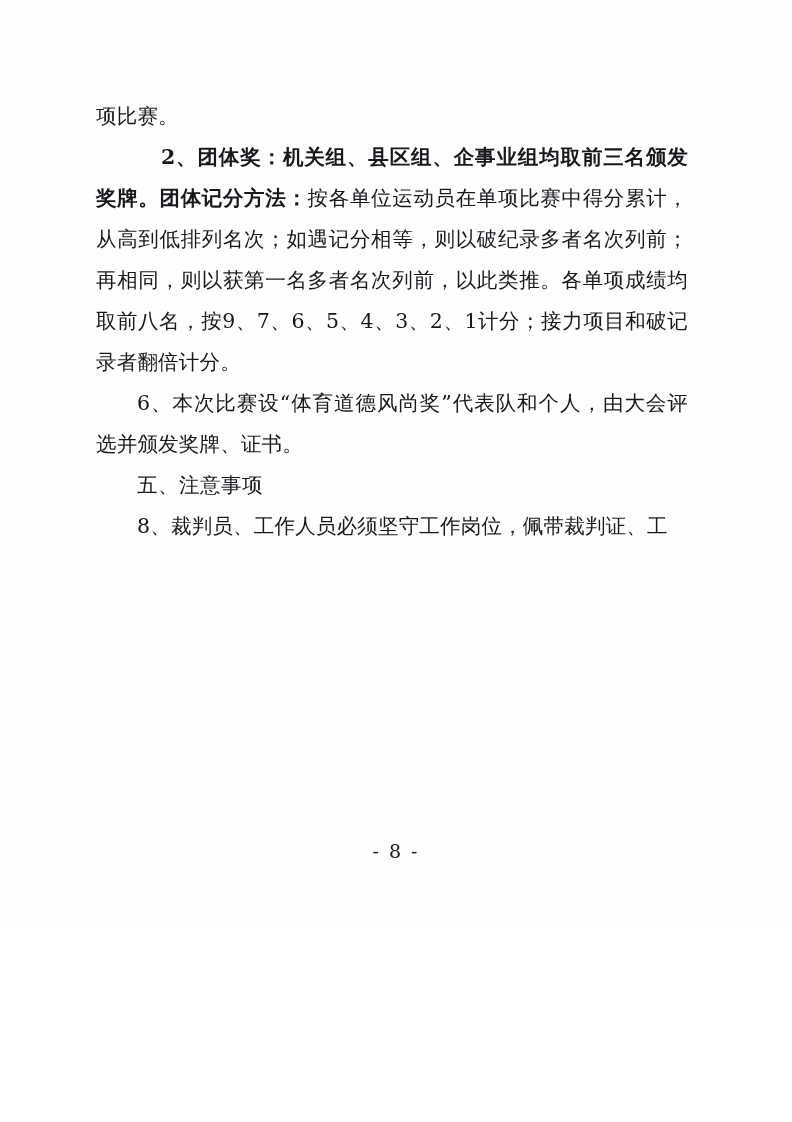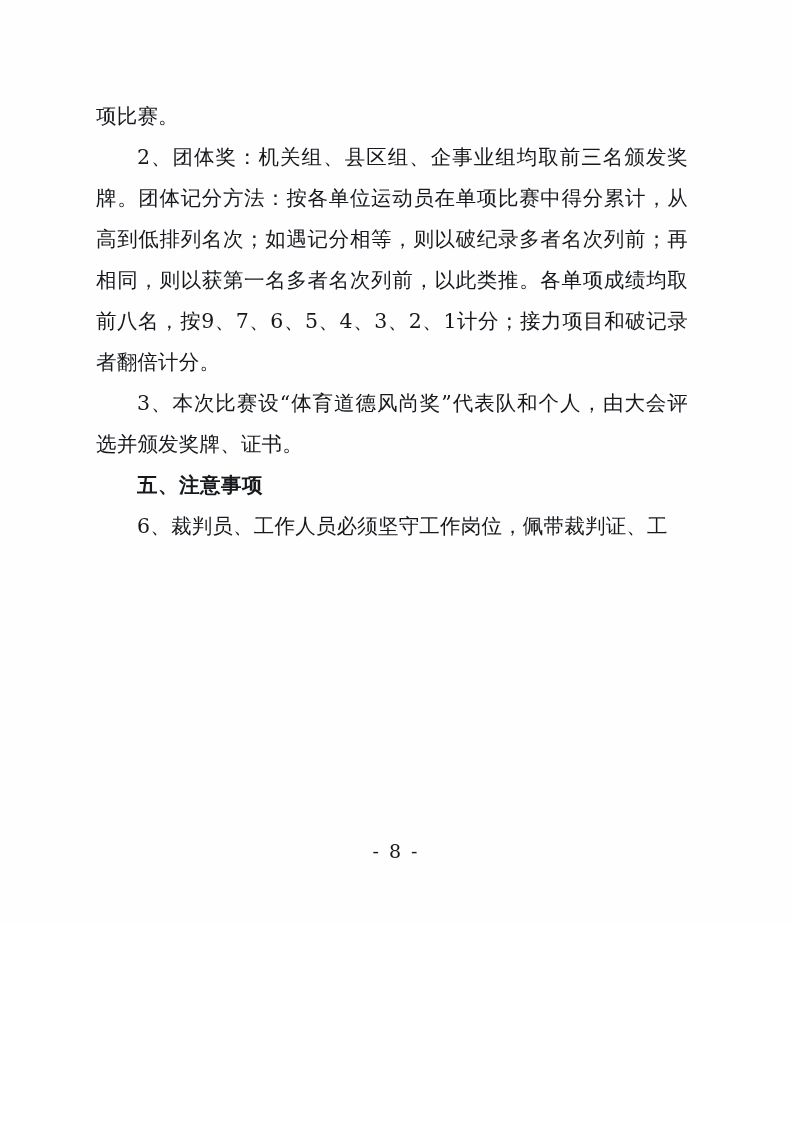--- a/index.html
+++ b/index.html
@@ -34,27 +34,28 @@
   }
   p.para {
     margin: 0;
     text-indent: 2em;
     font-weight: 400;
   }
   p.para.first-line-nondent {
     text-indent: 0;
   }
   .bold-run {
-    font-weight: 400;
+    font-weight: 700;
+    margin-left: 24px;
   }
   h2.section-head {
     margin: 0;
     font-size: 20.5px;
     line-height: 41px;
-    font-weight: 700;
+    font-weight: 400;
     text-indent: 2em;
     letter-spacing: 0.5px;
   }
   .footer {
     position: absolute;
     left: 0;
     right: 0;
     bottom: 62px;
     text-align: center;
     font-size: 19px;
@@ -66,26 +67,26 @@
 </head>
 <body>
 
 <div class="page">
   <div class="doc-body">
 
     <p class="para first-line-nondent">项比赛。</p>
 
     <p class="para"><span class="bold-run">2、团体奖：机关组、县区组、企事业组均取前三名颁发奖牌。团体记分方法：</span><span>按各单位运动员在单项比赛中得分累计，从高到低排列名次；如遇记分相等，则以破纪录多者名次列前；再相同，则以获第一名多者名次列前，以此类推。各单项成绩均取前八名，按9、7、6、5、4、3、2、1计分；接力项目和破记录者翻倍计分。</span></p>
 
-    <p class="para">3、本次比赛设“体育道德风尚奖”代表队和个人，由大会评选并颁发奖牌、证书。</p>
+    <p class="para">6、本次比赛设“体育道德风尚奖”代表队和个人，由大会评选并颁发奖牌、证书。</p>
 
 
     <h2 class="section-head">五、注意事项</h2>
 
 
 
 
-    <p class="para">6、裁判员、工作人员必须坚守工作岗位，佩带裁判证、工</p>
+    <p class="para">8、裁判员、工作人员必须坚守工作岗位，佩带裁判证、工</p>
 
   </div>
 
   <div class="footer">- 8 -</div>
 </div>
 
 </body></html>

